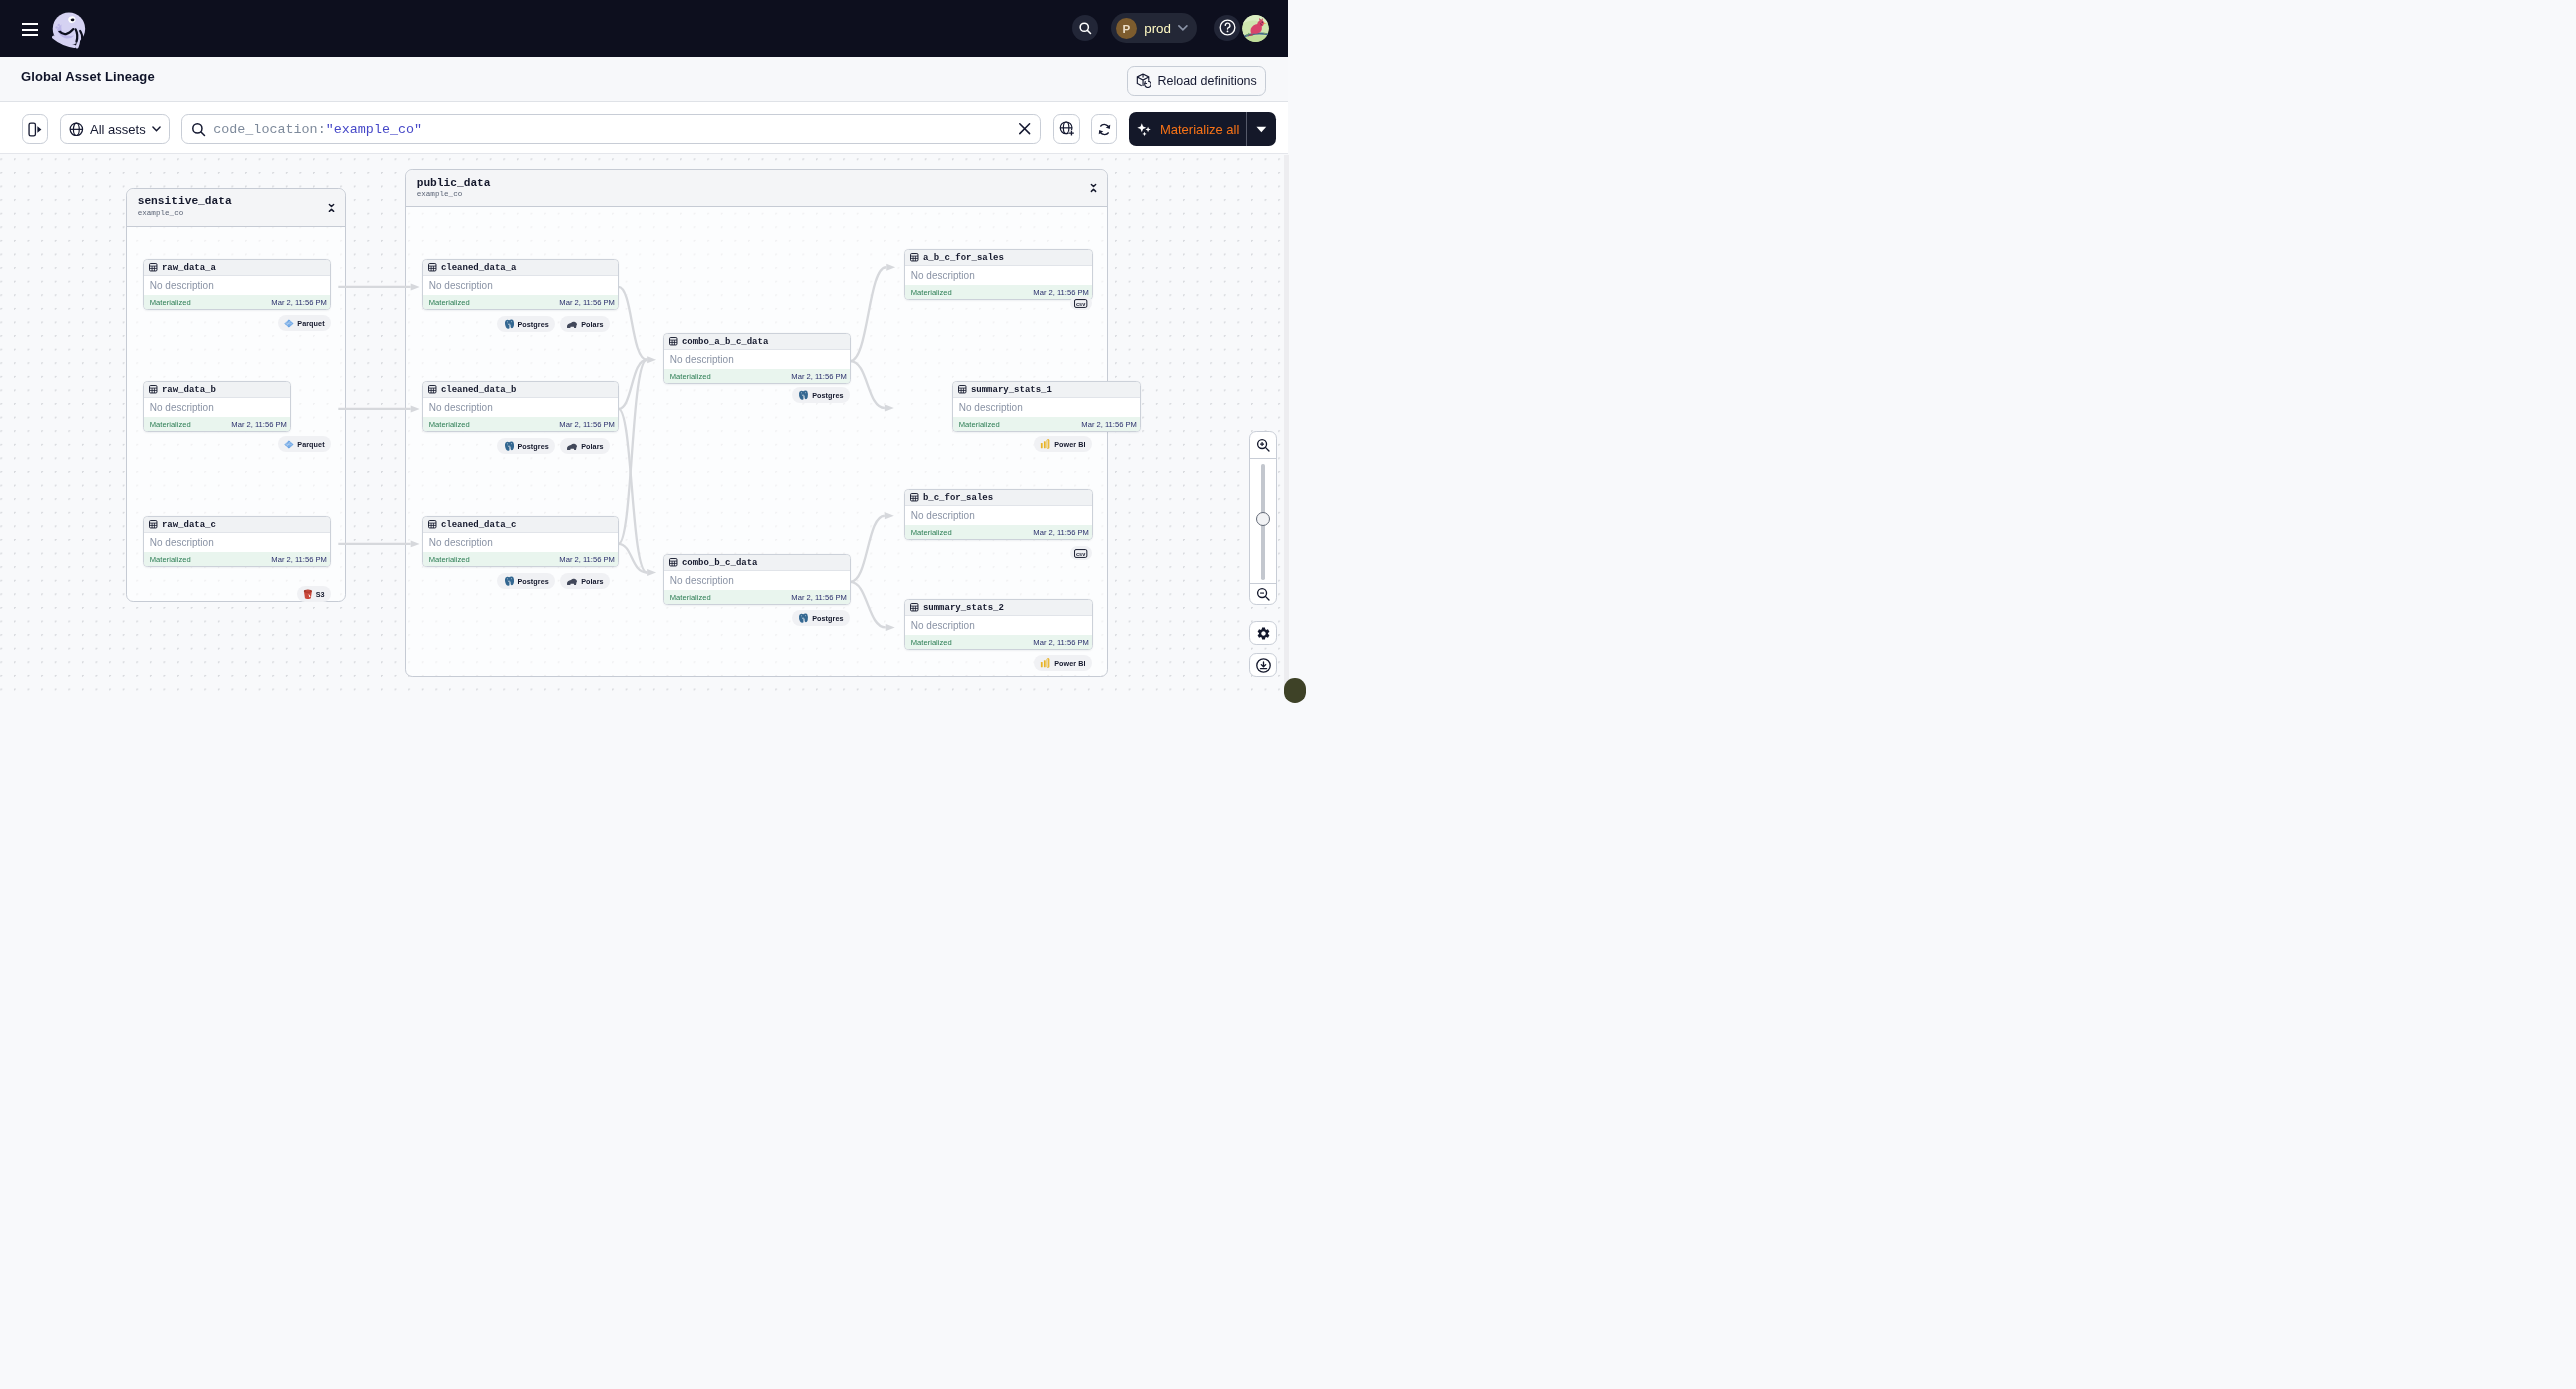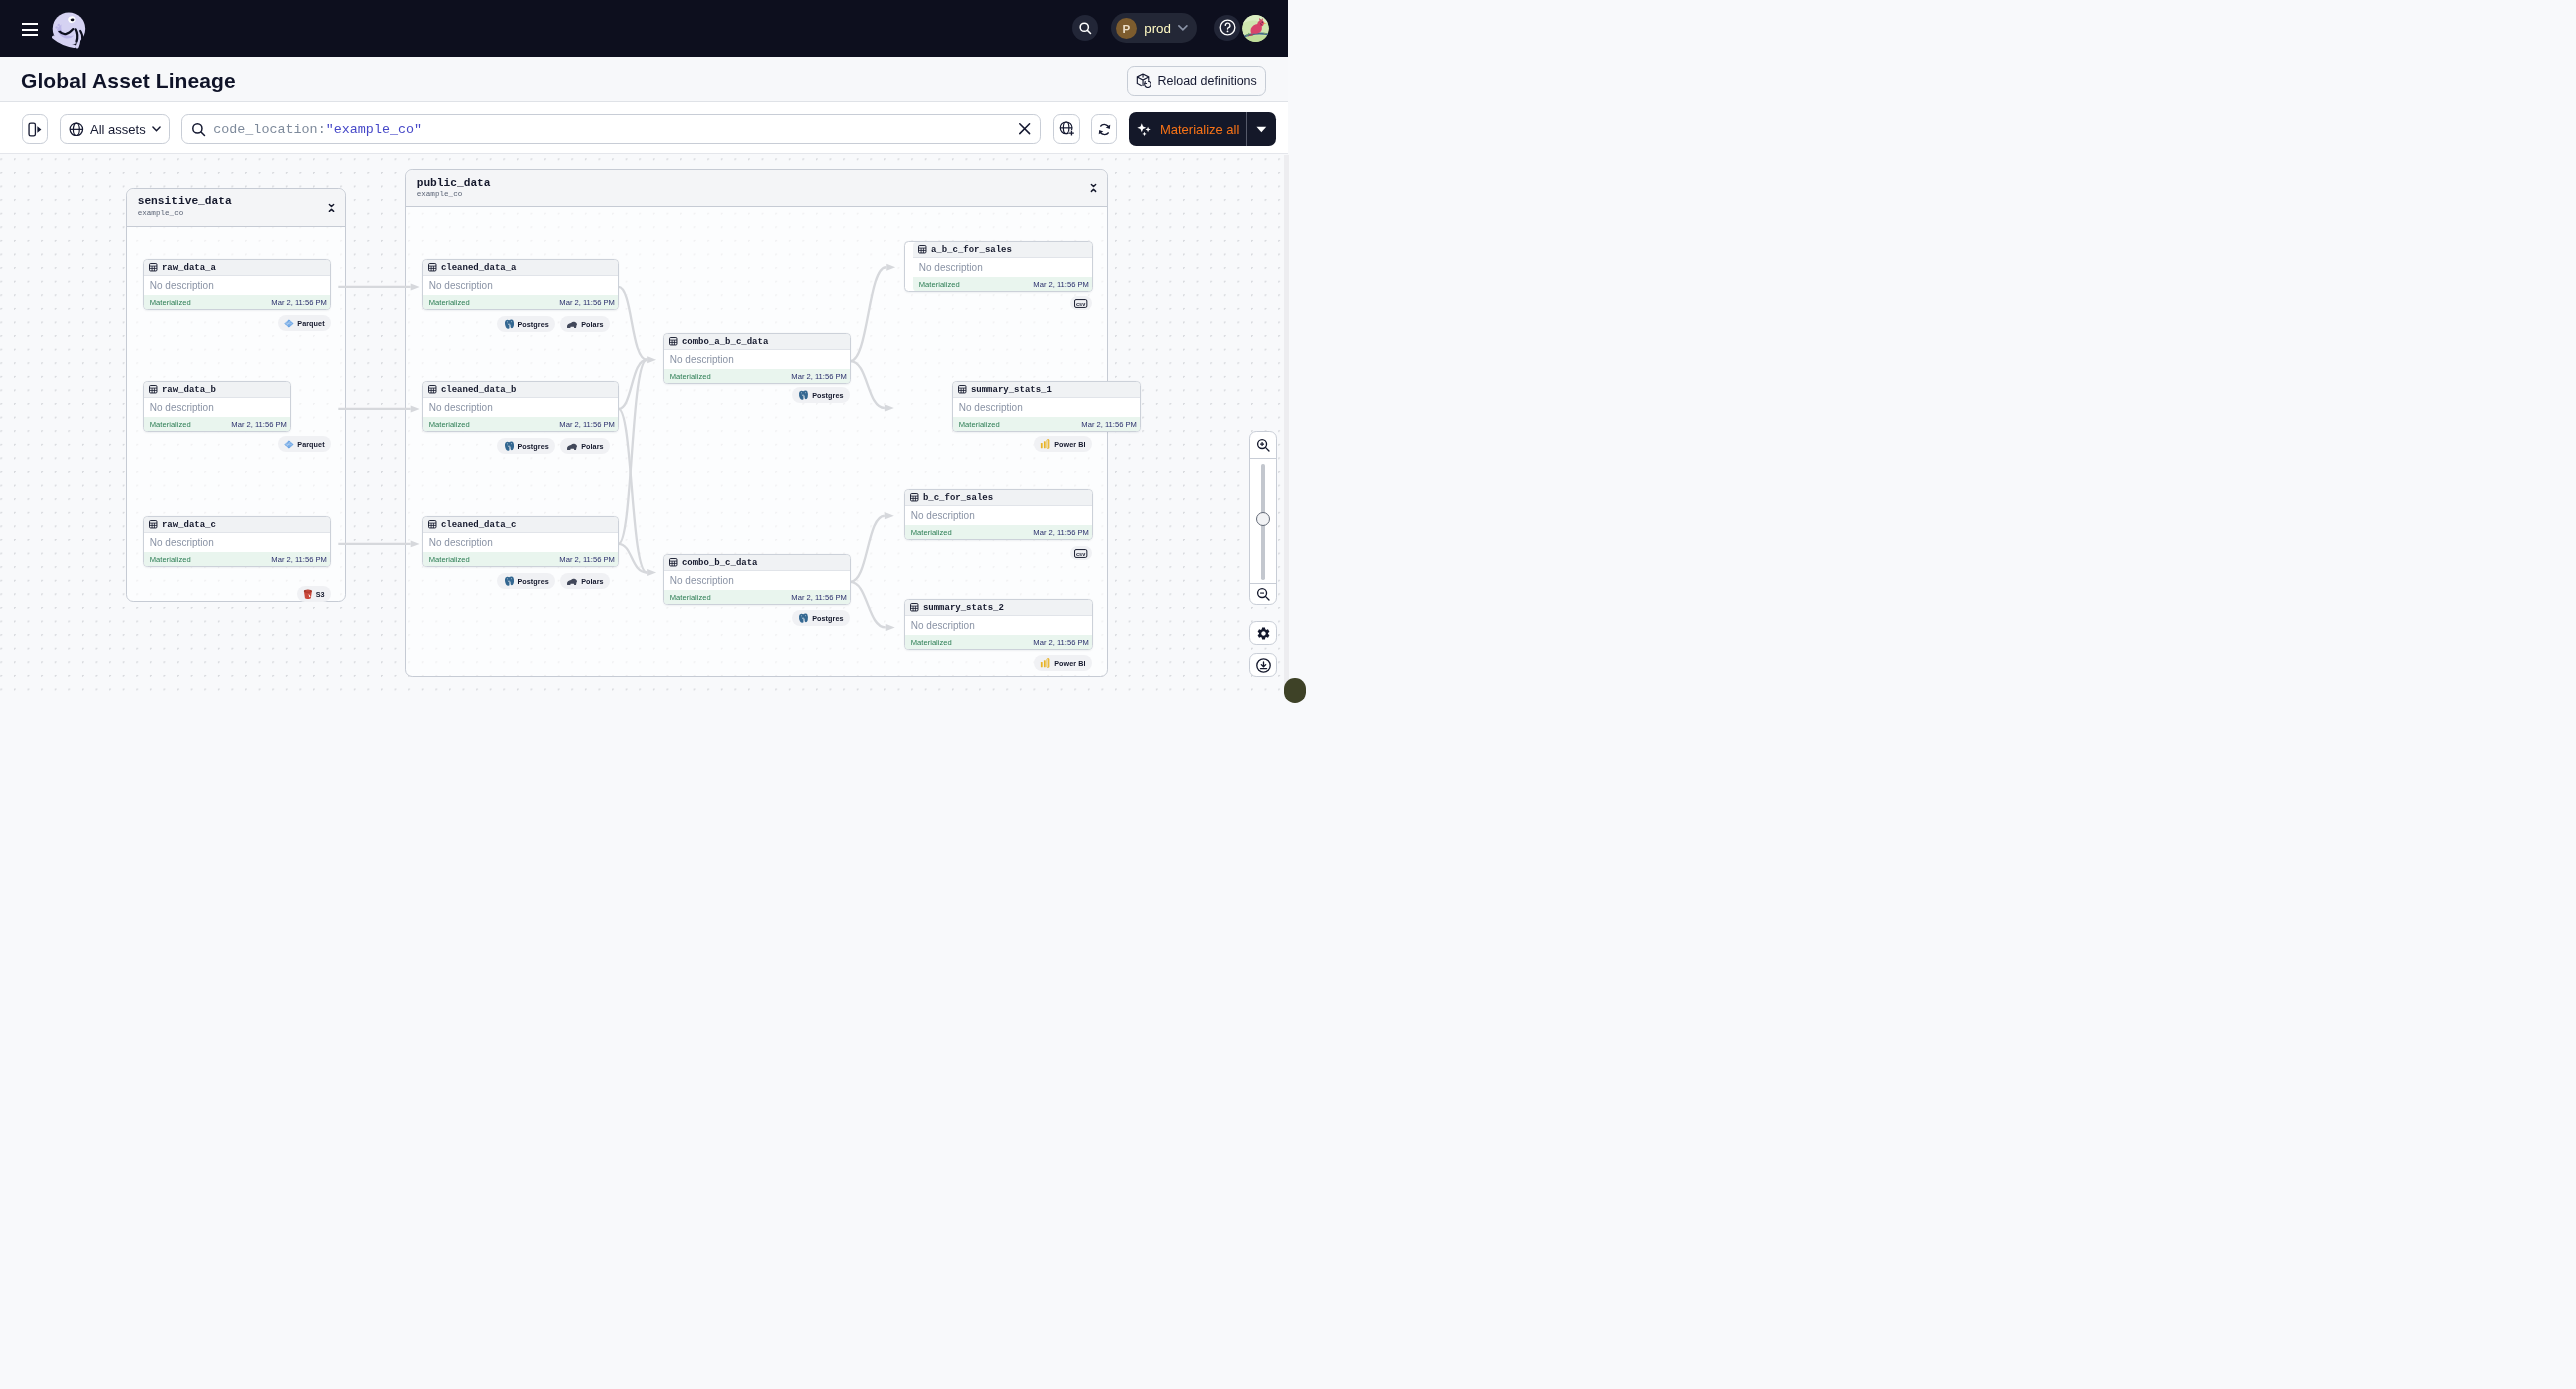--- a/index.html
+++ b/index.html
@@ -15,21 +15,21 @@
 .navitems a.active { color:#ffffff; font-weight:700; }
 #warn { margin-left:-7.2px; margin-top:1.8px; }
 .ncirc { position:absolute; top:14.7px; width:26px; height:26px; border-radius:50%; background:#222637; display:flex; align-items:center; justify-content:center; }
 #prodpill { position:absolute; left:1111px; top:13.4px; height:30px; border-radius:15px; background:#232736; display:flex; align-items:center; padding:0 9px 0 4.5px; gap:7.2px; }
 #prodpill .pav { width:21.5px; height:21.5px; border-radius:50%; background:#7d5c2e; color:#ecdfc9; font-size:11.6px; font-weight:700; display:flex; align-items:center; justify-content:center; }
 #prodpill .ptxt { color:#fef9c3; font-size:13.4px; font-weight:500; }
 #avatar { position:absolute; left:1242px; top:15px; width:27px; height:27px; border-radius:50%; overflow:hidden; }
 
 
 #phead { position:absolute; left:0; top:57px; width:1288px; height:45px; background:#f7f8fa; border-bottom:0.9px solid #dfe2e7; z-index:40; }
-#phead h1 { position:absolute; left:21px; top:11.6px; font-size:21px; font-weight:700; color:#0f1328; letter-spacing:0.1px; }
+#phead h1 { position:absolute; left:21px; top:11.6px; font-size:13px; font-weight:700; color:#0f1328; letter-spacing:0.1px; }
 #reloadbtn { position:absolute; left:1127px; top:8.5px; width:139px; height:30px; border:0.9px solid #c6ccd5; border-radius:7.2px; background:#f7f8fa; display:flex; align-items:center; justify-content:center; gap:6.3px; color:#141830; font-size:12.5px; font-weight:500; }
 
 
 #toolbar { position:absolute; left:0; top:102px; width:1288px; height:52px; background:#ffffff; border-bottom:0.9px solid #e4e6eb; z-index:40; }
 .tbtn { position:absolute; top:12px; height:30px; border:0.9px solid #c8cdd6; border-radius:7.2px; background:#fff; display:flex; align-items:center; justify-content:center; }
 #btn-panel { left:22.3px; width:26px; }
 #btn-assets { left:60px; width:110px; gap:6.3px; font-size:13px; font-weight:500; color:#141830; }
 #searchbox { left:181px; width:860px; justify-content:flex-start; padding:0 9px; }
 #searchbox .q { font-family:"Liberation Mono", monospace; font-size:13.4px; margin-left:7.2px; color:#7e8a9b; }
 #searchbox .q b { color:#4648c8; font-weight:400; }
@@ -359,21 +359,21 @@
           <path d="M0.7 4 H10.3 M0.7 7 H10.3 M4 4 V10.3 M7 4 V10.3" stroke="#14182c" stroke-width="1.05"></path>
         </svg>
         <span class="nname">combo_b_c_data</span>
       </div>
       <div class="ndesc">No description</div>
       <div class="nstat">
         <span class="m">Materialized</span>
         <span class="d">Mar 2, 11:56 PM</span>
       </div>
     </div>
-  <div class="node" style="left:904px; top:86px; width:189px;padding-left:8px;">
+  <div class="node" style="left:904px; top:94px; width:189px;">
       <div class="nhead">
         <svg width="8.5" height="8.5" viewBox="0 0 11 11">
           <rect x="0.7" y="0.7" width="9.6" height="9.6" rx="1.4" fill="none" stroke="#14182c" stroke-width="1.25"></rect>
           <path d="M0.7 4 H10.3 M0.7 7 H10.3 M4 4 V10.3 M7 4 V10.3" stroke="#14182c" stroke-width="1.05"></path>
         </svg>
         <span class="nname">a_b_c_for_sales</span>
       </div>
       <div class="ndesc">No description</div>
       <div class="nstat">
         <span class="m">Materialized</span>

